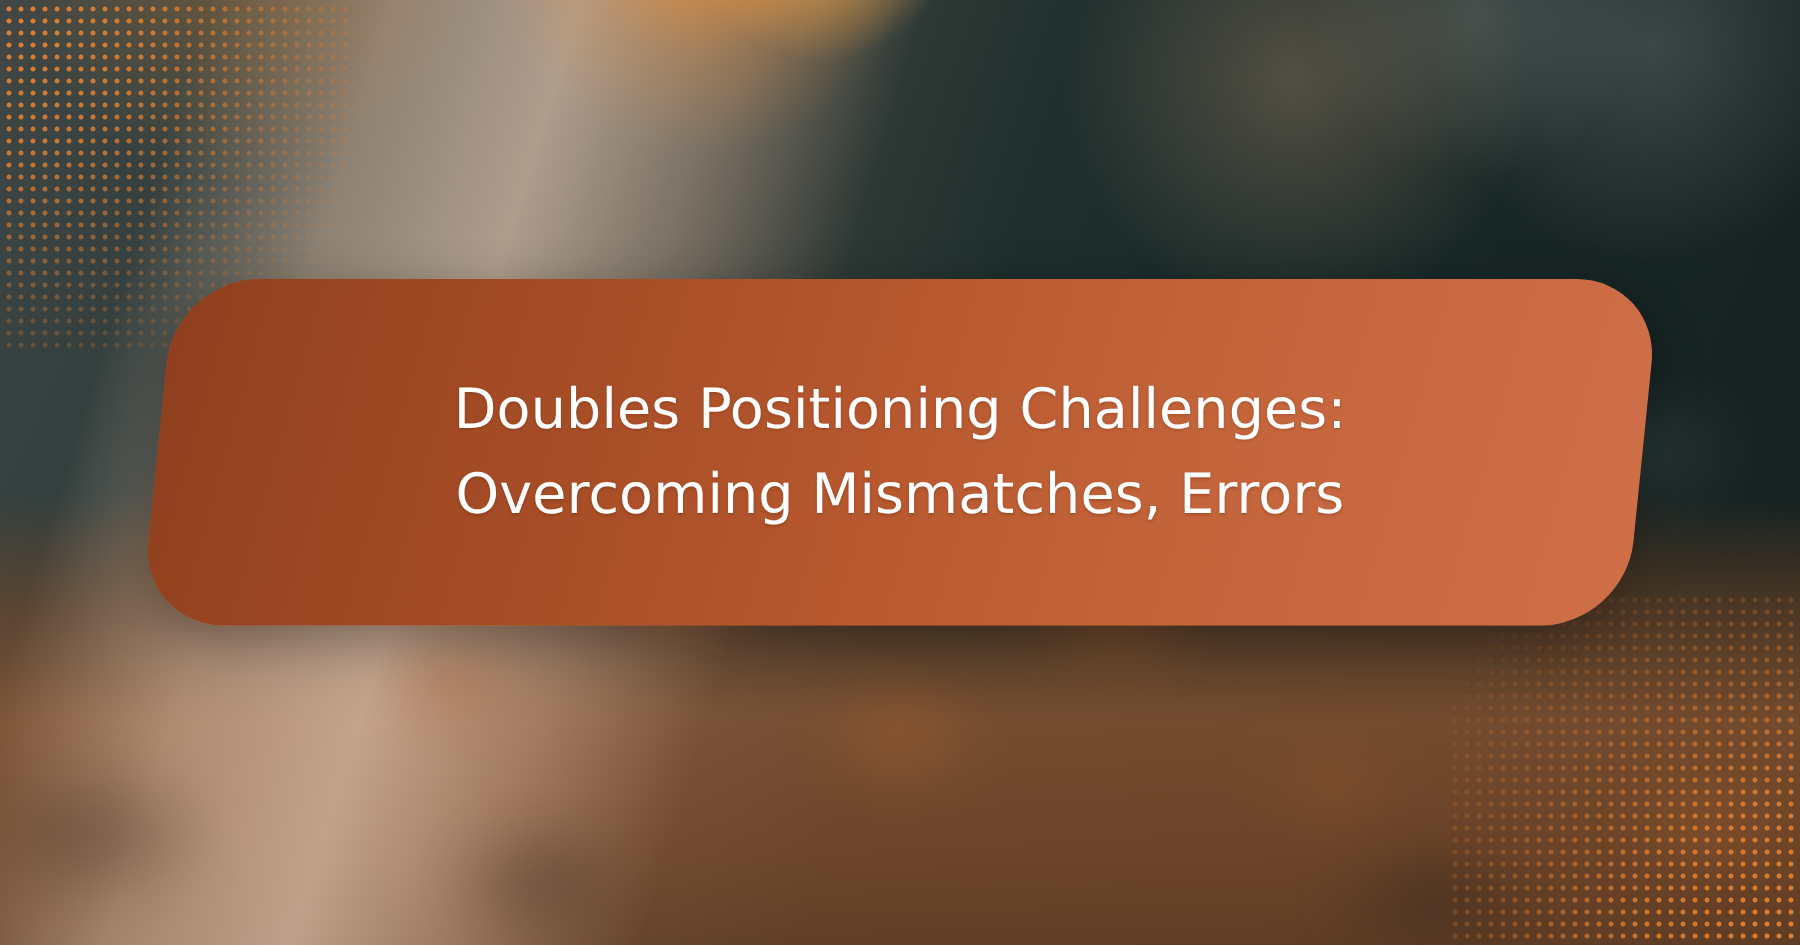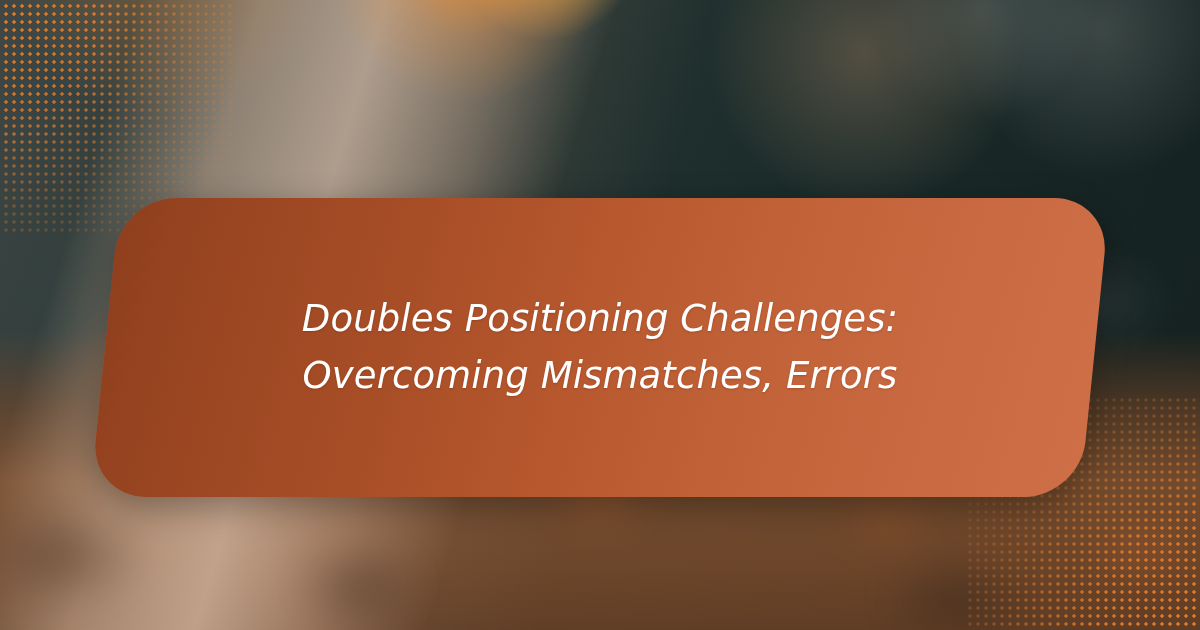--- a/index.html
+++ b/index.html
@@ -100,24 +100,23 @@
     right: -6px; bottom: -6px;
     width: 240px; height: 240px;
     -webkit-mask-image: radial-gradient(circle at 100% 100%, #000 0%, rgba(0,0,0,0.85) 32%, rgba(0,0,0,0.35) 62%, rgba(0,0,0,0) 92%);
             mask-image: radial-gradient(circle at 100% 100%, #000 0%, rgba(0,0,0,0.85) 32%, rgba(0,0,0,0.35) 62%, rgba(0,0,0,0) 92%);
   }
 
   
   .card-wrap {
     position: absolute;
     left: 105px;
-    top: 198px;
+    top: 186px;
     width: 990px;
-    height: 299px;
-    font-style: italic;
+    height: 231px;
   }
 
   .card-shape {
     position: absolute;
     inset: 0;
     transform: skewX(-5.8deg);
     border-radius: 56px;
     background: linear-gradient(100deg,
         #8f3f1e 0%,
         #9c4722 14%,

